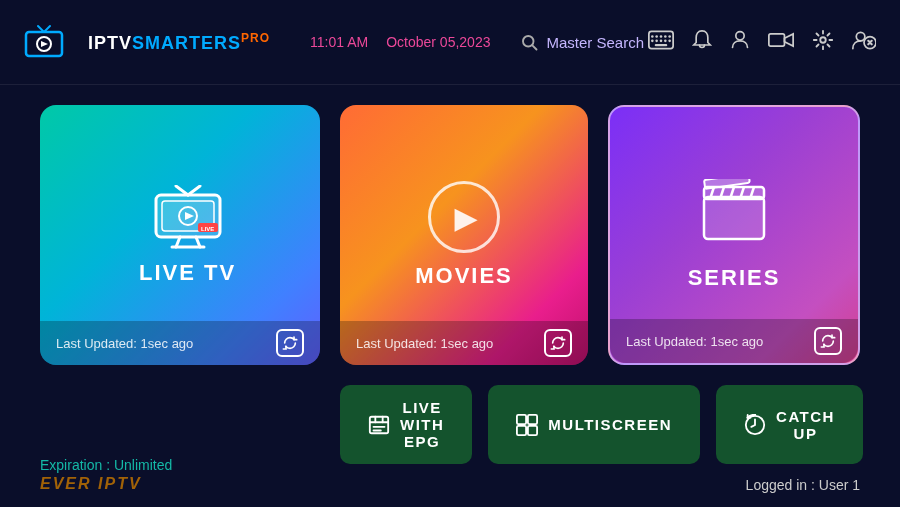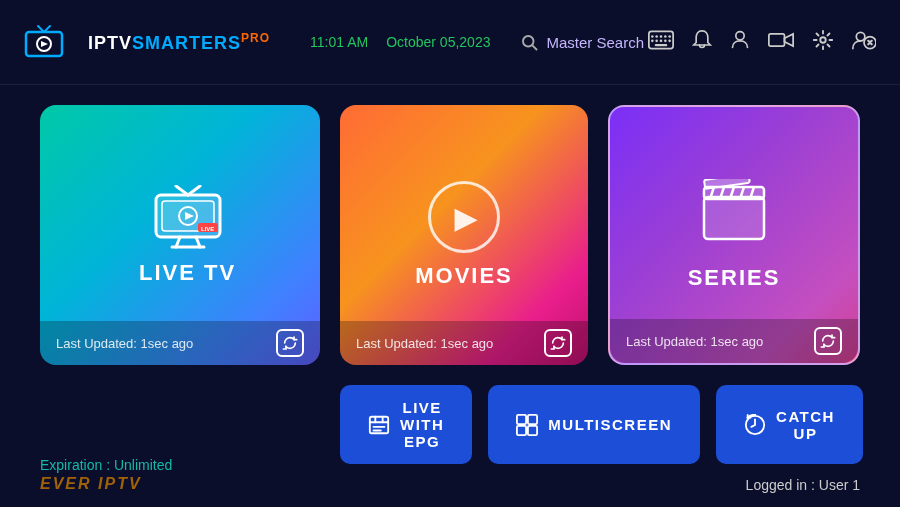--- a/index.html
+++ b/index.html
@@ -36,21 +36,21 @@
     }
     .logo-iptv { color: #ffffff; }
     .logo-smarters { color: #00aaff; }
     .logo-pro { color: #ff6600; font-size: 12px; vertical-align: super; }
 
     .time-area {
       margin-left: 40px;
       display: flex;
       align-items: center;
       gap: 18px;
-      color: #22c55e;
+      color: #ec4899;
       font-size: 14px;
     }
     .search-area {
       display: flex;
       align-items: center;
       gap: 8px;
       margin-left: 30px;
       color: #c4b5fd;
       font-size: 15px;
       cursor: pointer;
@@ -219,21 +219,21 @@
       gap: 16px;
       margin-top: 4px;
       margin-left: 300px;
     }
     .action-btn {
       display: flex;
       align-items: center;
       gap: 10px;
       padding: 14px 28px;
       border-radius: 10px;
-      background: #1d4ed8;
+      background: #14532d;
       color: white;
       font-size: 15px;
       font-weight: 700;
       letter-spacing: 1.5px;
       cursor: pointer;
       border: none;
       flex: 1;
     }
     .action-btn svg {
       flex-shrink: 0;

